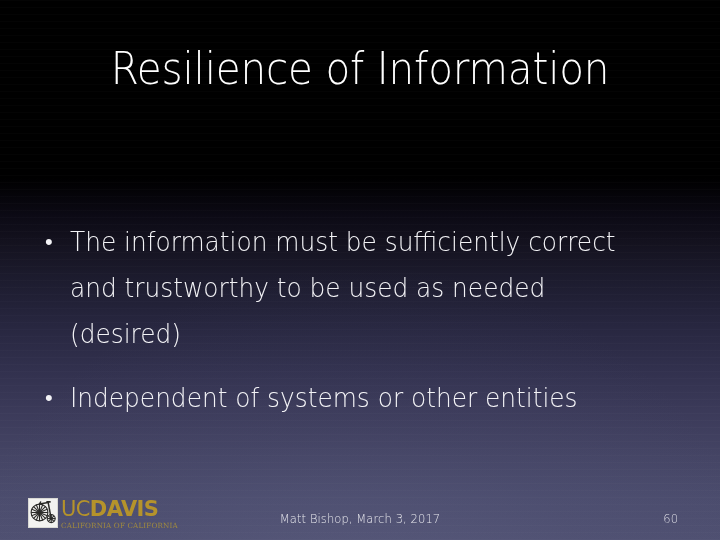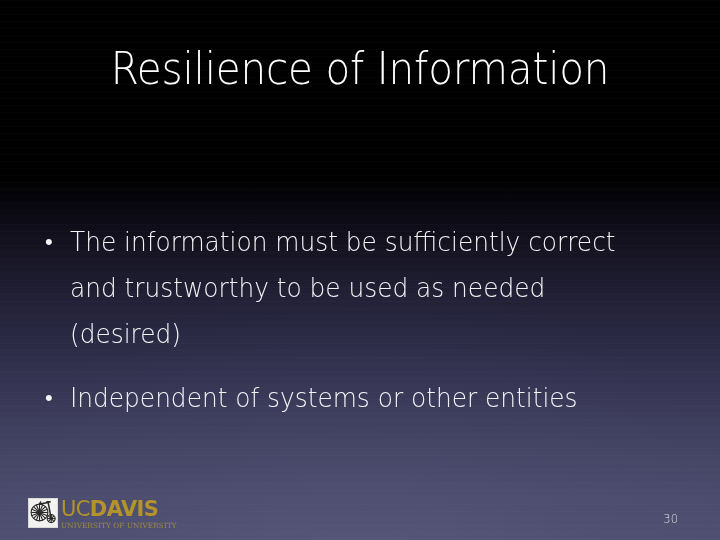--- a/index.html
+++ b/index.html
@@ -239,20 +239,21 @@
         </g>
         <g fill="#2a2a28">
           <rect x="17.2" y="2.0" width="4.6" height="1.8" rx="0.8"></rect>
           <circle cx="10.5" cy="13.5" r="1.3"></circle>
           <circle cx="22.2" cy="19.6" r="0.9"></circle>
         </g>
       </svg>
     </span>
     <span class="logo-words">
       <span class="logo-ucdavis"><span class="uc">UC</span><span class="davis">DAVIS</span></span>
-      <span class="logo-subline">UNIVERSITY OF UNIVERSITY</span>
+      <span class="logo-subline">CALIFORNIA OF CALIFORNIA</span>
     </span>
   </div>
 
-
-  <div class="footer-page">30</div>
+  <div class="footer-center">Matt Bishop, March 3, 2017</div>
+
+  <div class="footer-page">60</div>
 
 </div>
 
 </body></html>

